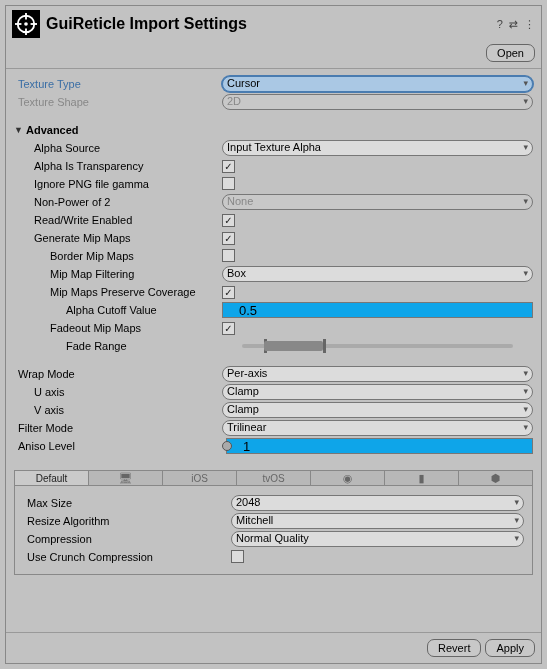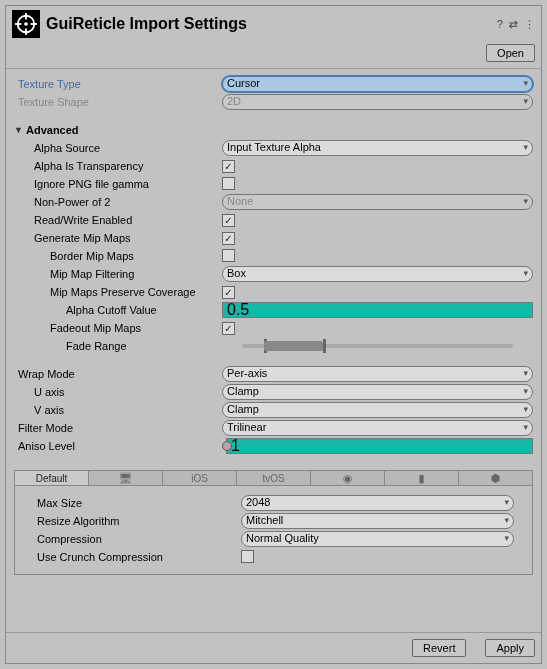--- a/index.html
+++ b/index.html
@@ -5,54 +5,54 @@
 * { box-sizing: border-box; margin: 0; padding: 0; font-family: Arial, sans-serif; font-size: 11px; }
 body { background: #c2c2c2; width: 547px; height: 669px; padding: 5px; }
 .panel { background: #c2c2c2; border: 1px solid #888; height: 100%; display: flex; flex-direction: column; }
 .header { display: flex; align-items: center; padding: 4px 6px; }
 .icon-box { width: 28px; height: 28px; background: #000; display: flex; align-items: center; justify-content: center; margin-right: 6px; }
 .icon-box svg { width: 22px; height: 22px; }
 .title { font-weight: bold; font-size: 16px; flex: 1; }
 .hdr-icons { display: flex; gap: 6px; align-items: center; color: #444; }
 .hdr-icons span { cursor: pointer; }
 .open-row { display: flex; justify-content: flex-end; padding: 2px 6px 4px; }
-.btn { background: #c8c8c8; border: 1px solid #666; border-radius: 2px; padding: 2px 10px; cursor: pointer; }
+.btn { background: #c8c8c8; border: 1px solid #666; border-radius: 7px; padding: 2px 10px; cursor: pointer; }
 .sep { height: 1px; background: #999; margin: 2px 0; }
 .content { padding: 4px 8px; overflow: auto; flex: 1; }
 .row { display: flex; align-items: center; height: 18px; }
 .label { width: 208px; padding-left: 4px; }
 .label.active { color: #3a6ea5; }
 .label.disabled { color: #888; }
 .indent1 { padding-left: 20px; width: 208px; }
 .indent2 { padding-left: 36px; width: 208px; }
 .indent3 { padding-left: 52px; width: 208px; }
 .control { flex: 1; }
 select, .dd { width: 100%; background: #dcdcdc; border: 1px solid #777; border-radius: 8px; height: 16px; padding: 0 4px; font-size: 11px; appearance: none; position: relative; }
 .dd::after { content: "▾"; position: absolute; right: 4px; top: 1px; font-size: 9px; color: #555; }
 .dd.hl { background: #aac8e4; border-color: #4a7cb0; box-shadow: 0 0 0 1px #4a7cb0; }
 .dd.dis { background: #c8c8c8; color: #888; }
 .chk { width: 13px; height: 13px; background: #dcdcdc; border: 1px solid #666; display: inline-flex; align-items: center; justify-content: center; cursor: pointer; }
 .chk.on::after { content: "✓"; font-size: 10px; color: #222; }
-input[type=text] { width: 100%; height: 16px; background: #14b8a6; border: 1px solid #777; padding: 0 4px; font-size: 16px; }
+input[type=text] { width: 100%; height: 16px; background: #0ea5e9; border: 1px solid #777; padding: 0 16px; font-size: 13px; }
 .foldout { display: flex; align-items: center; font-weight: bold; height: 18px; cursor: pointer; }
 .fold-arrow { width: 12px; font-size: 9px; color: #333; }
 .slider { display: flex; align-items: center; gap: 4px; }
 .track { flex: 1; height: 3px; background: #999; border-radius: 2px; position: relative; }
 .thumb { position: absolute; width: 10px; height: 10px; background: #aaa; border: 1px solid #555; border-radius: 5px; top: -4px; }
 .range-track { flex: 1; height: 4px; background: #aaa; border-radius: 2px; position: relative; margin: 0 20px; }
 .range-fill { position: absolute; height: 10px; background: #888; top: -3px; border-radius: 2px; }
 .range-cap { position: absolute; width: 3px; height: 14px; background: #666; top: -5px; }
 .numbox { width: 48px; height: 16px; background: #eee; border: 1px solid #777; padding: 0 4px; font-size: 11px; }
 .spacer { height: 10px; }
 .platform-tabs { display: flex; border: 1px solid #888; background: #b8b8b8; height: 16px; margin-top: 15px; }
 .ptab { flex: 1; border-right: 1px solid #888; display: flex; align-items: center; justify-content: center; color: #666; cursor: pointer; font-size: 10px; }
 .ptab:last-child { border-right: none; }
 .ptab.active { background: #cacaca; color: #222; font-weight: normal; }
-.platform-body { border: 1px solid #888; border-top: none; background: #c2c2c2; padding: 8px 18px; }
-.footer { display: flex; justify-content: flex-end; gap: 19px; padding: 6px; border-top: 1px solid #999; }
+.platform-body { border: 1px solid #888; border-top: none; background: #c2c2c2; padding: 8px 8px; }
+.footer { display: flex; justify-content: flex-end; gap: 4px; padding: 6px; border-top: 1px solid #999; }
 </style>
 </head>
 <body>
 
 <div class="panel">
 
   <div class="header">
     <div class="icon-box">
       <svg viewBox="0 0 24 24">
           <circle cx="12" cy="12" r="9" fill="none" stroke="#fff" stroke-width="2"></circle>

